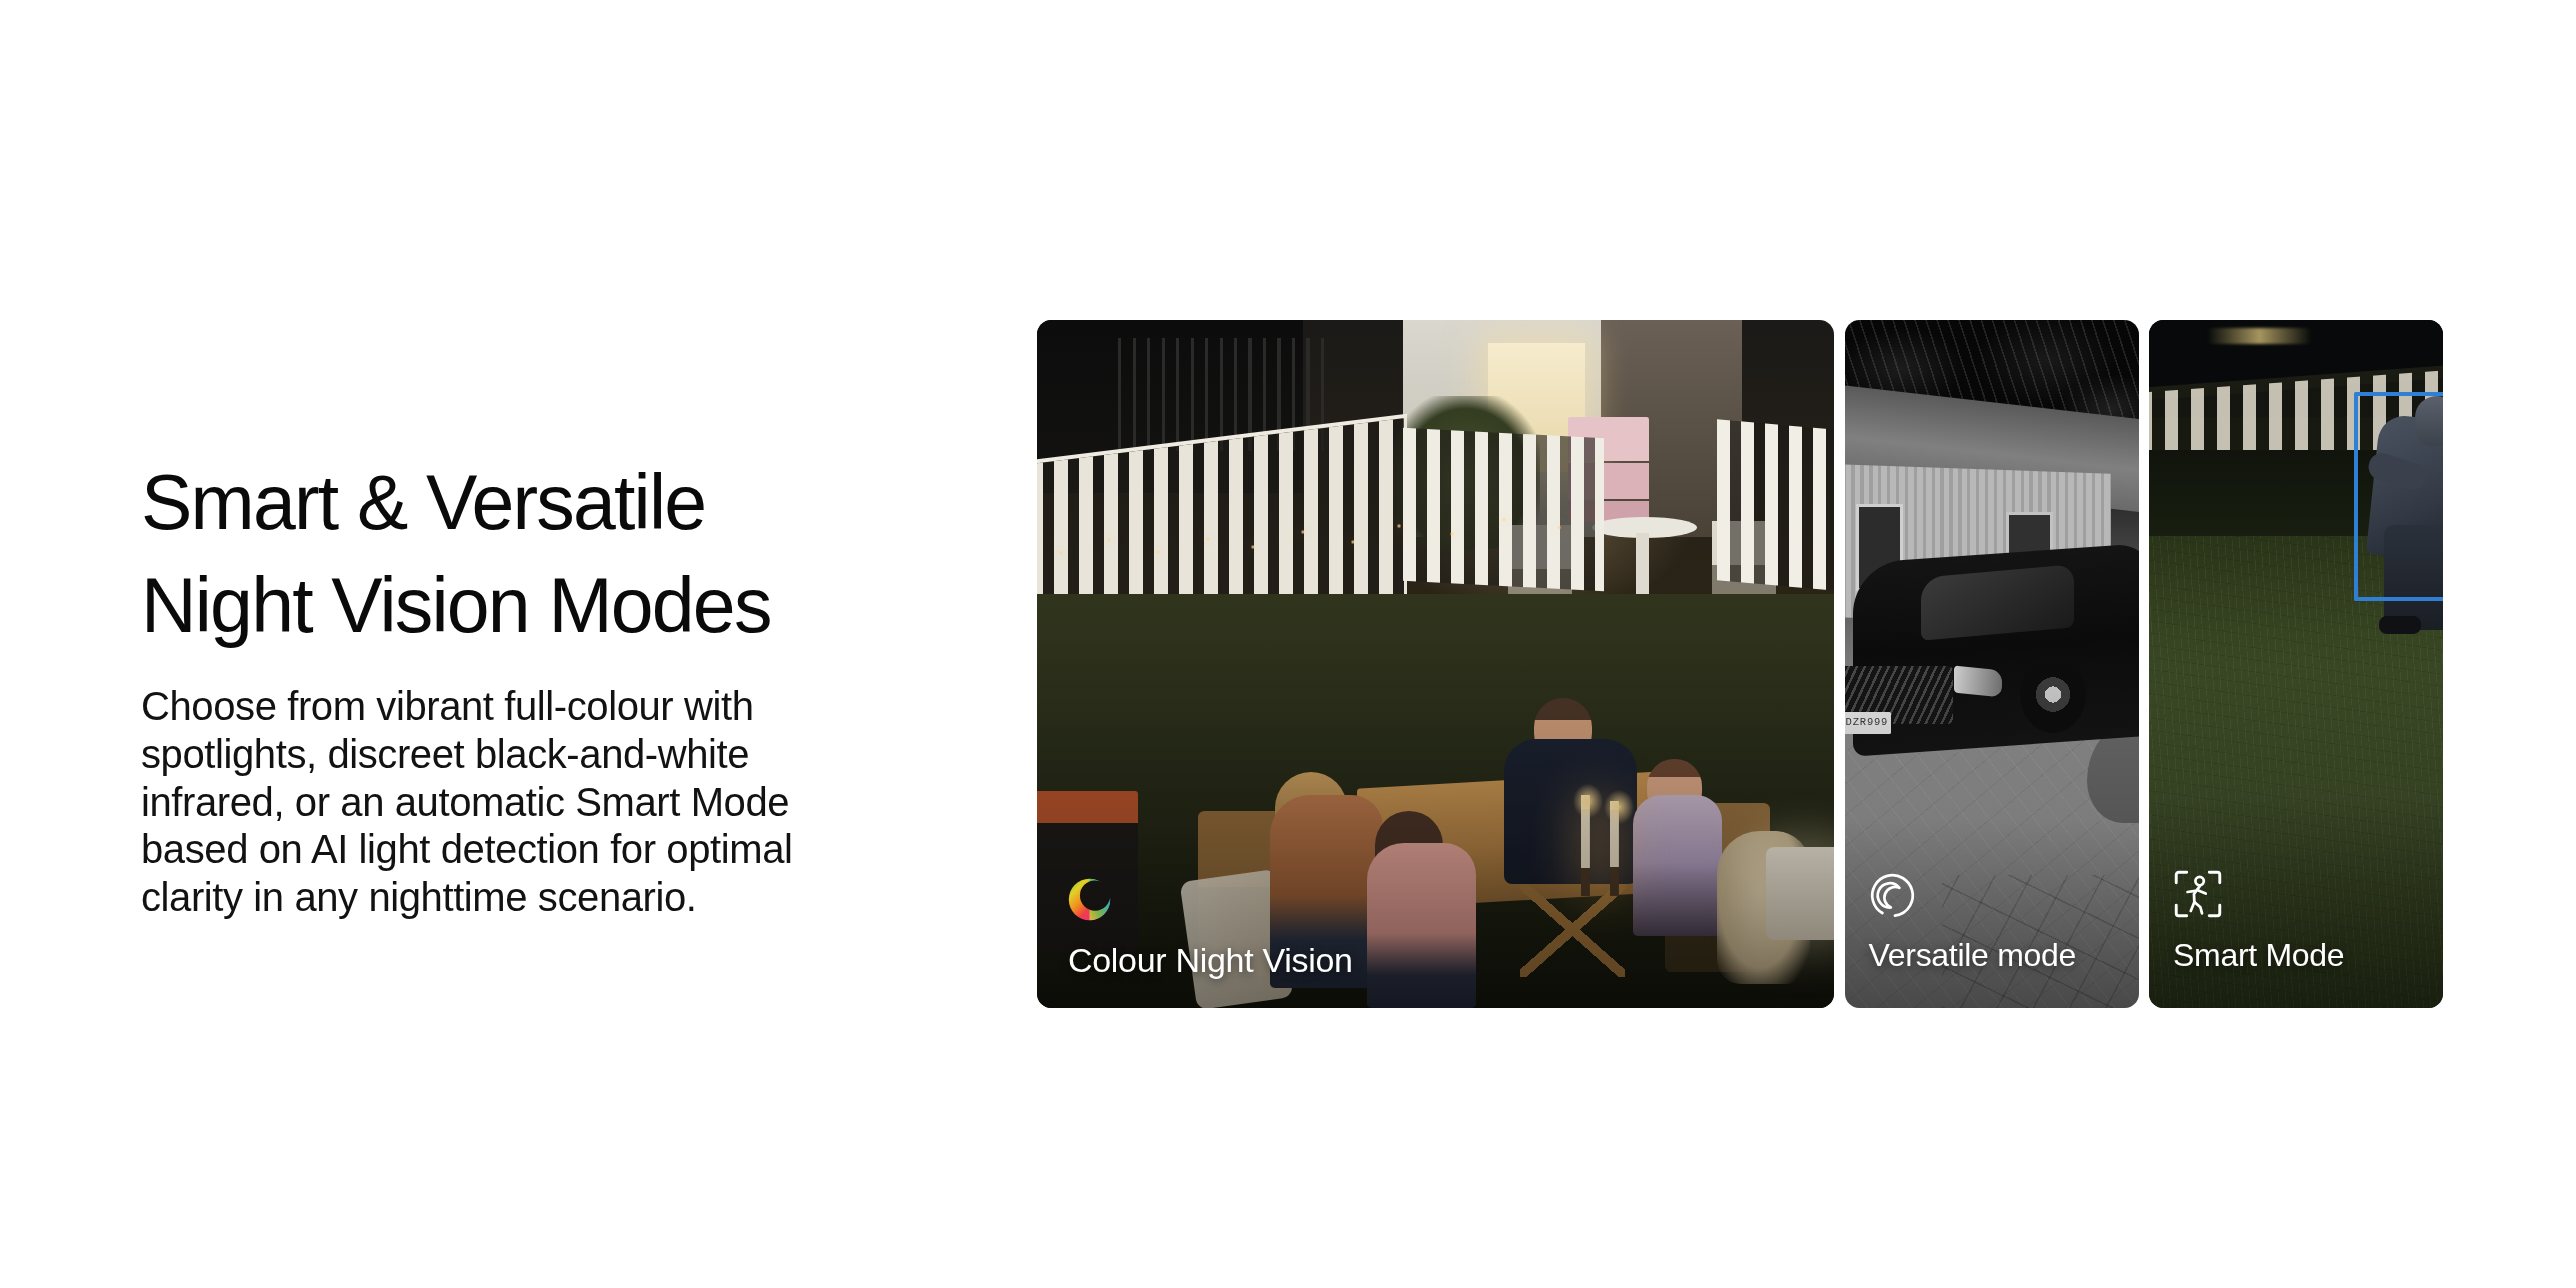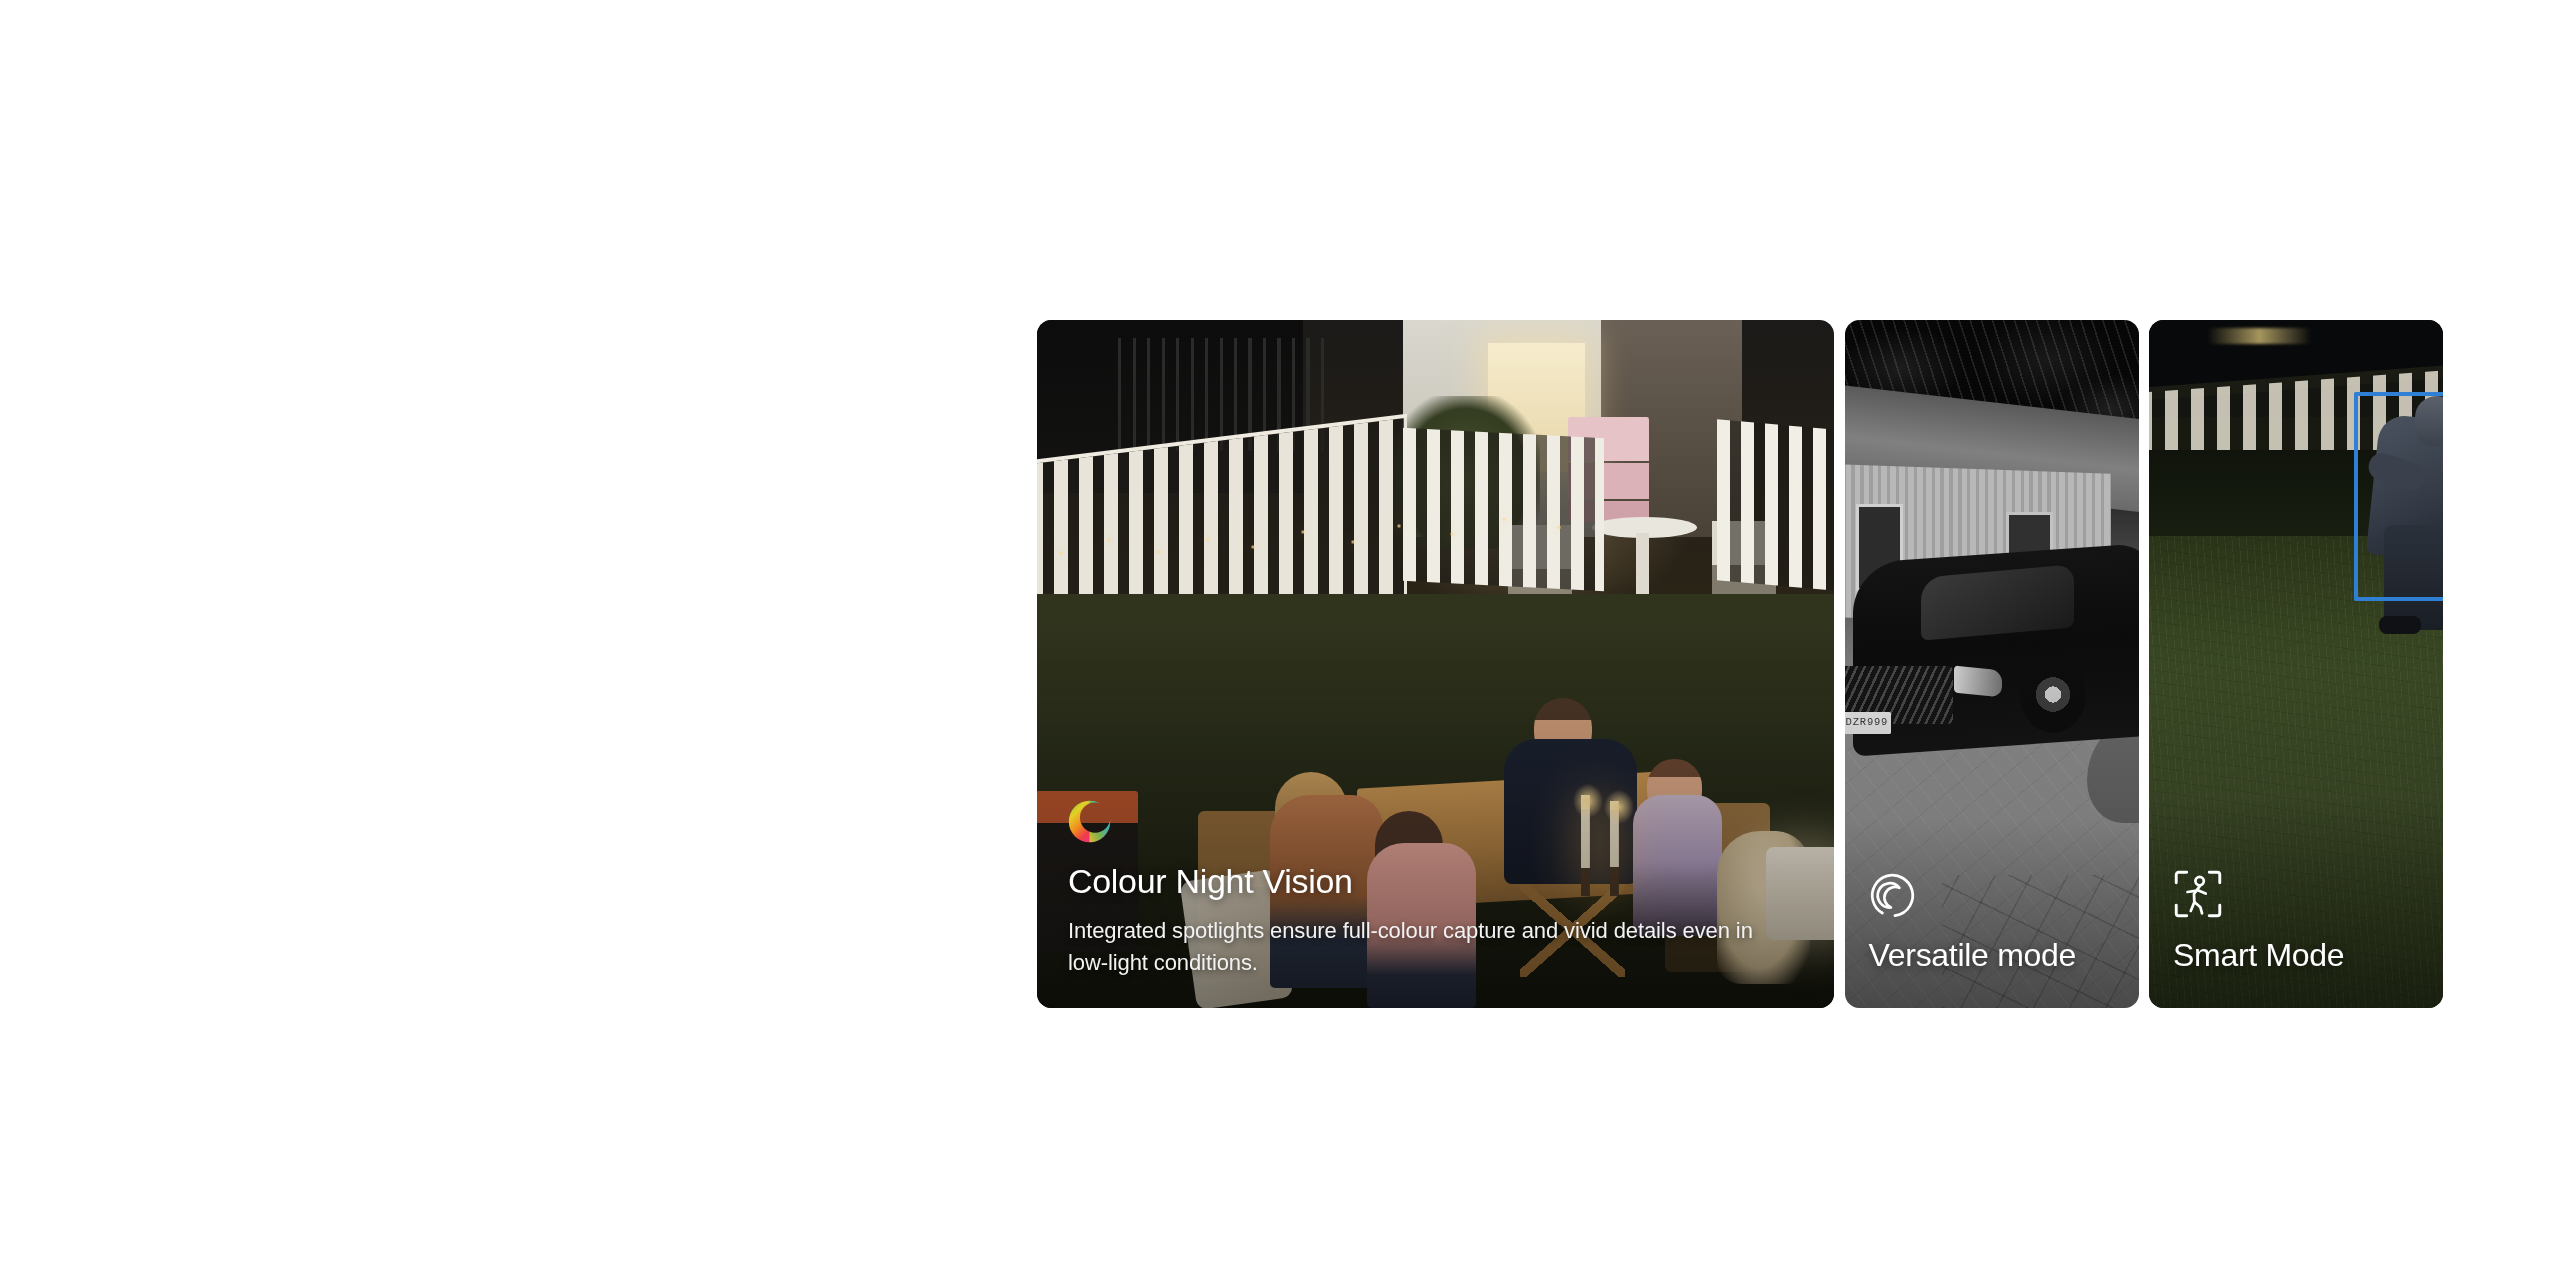--- a/index.html
+++ b/index.html
@@ -471,20 +471,25 @@
     border: 4px solid #2f80d4;
     border-radius: 1.6px;
     z-index: 4;
   }
 </style>
 </head>
 <body>
 
 <div class="page">
 
+  <div class="text-col">
+    <h1 class="headline">Smart &amp; Versatile
+Night Vision Modes</h1>
+    <p class="subcopy">Choose from vibrant full-colour with spotlights, discreet black-and-white infrared, or an automatic Smart Mode based on AI light detection for optimal clarity in any nighttime scenario.</p>
+  </div>
 
   <div class="cards">
 
     <div class="card card--wide">
       <div class="scene s1">
         <div class="s1-darkhouse"></div>
         <div class="s1-railing"></div>
         <div class="s1-house"></div>
         <div class="s1-house-dk"></div>
         <div class="s1-window"></div>
@@ -544,21 +549,20 @@
                 <circle cx="34" cy="22" r="19" fill="#000"></circle>
               </mask>
             </defs>
             <g mask="url(#moonmask)">
               <circle cx="27" cy="27" r="26" fill="url(#cg1)"></circle>
               <path d="M27 1 A26 26 0 0 1 27 53 Z" fill="url(#cg2)" opacity="0.85"></path>
             </g>
           </svg>
         </div>
         <div class="mode-title">Colour Night Vision</div>
-        <div class="mode-desc">Integrated spotlights ensure full-colour capture and vivid details even in low-light conditions.</div>
       </div>
     </div>
 
     <div class="card card--narrow">
       <div class="scene s2">
         <div class="s2-trees"></div>
         <div class="s2-treetex"></div>
         <div class="s2-roof"></div>
         <div class="s2-wall"></div>
         <div class="s2-win1"></div>

